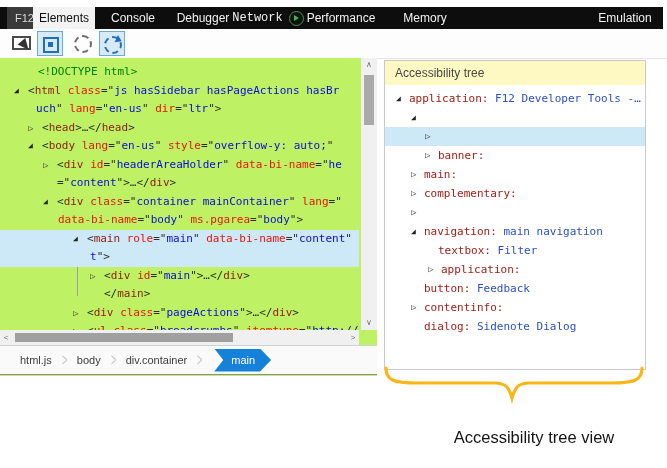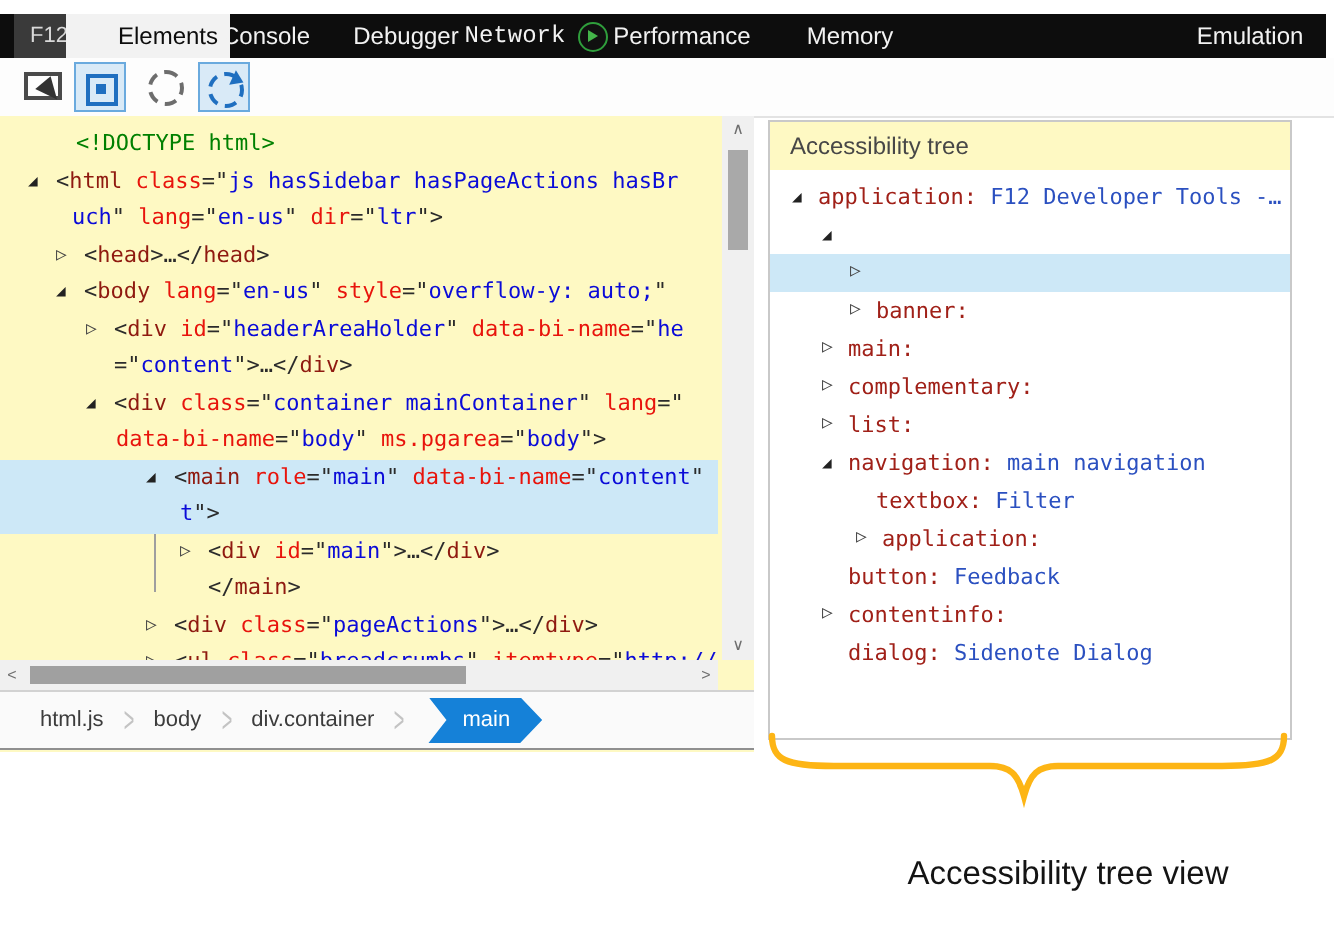--- a/index.html
+++ b/index.html
@@ -37,21 +37,21 @@
     border-left:5px solid transparent;border-right:5px solid transparent;border-top:11px solid #333;
     transform:rotate(-40deg);}
   .sq-outer{position:absolute;left:5px;top:5px;width:12px;height:12px;border:2px solid #1f6fc0;}
   .sq-inner{position:absolute;left:10px;top:10px;width:5px;height:5px;background:#1f6fc0;}
   .dash-circle{position:absolute;left:4px;top:4px;width:14px;height:14px;border:2px dashed #6d6d6d;border-radius:50%;}
   .dash-circle.blue{border-color:#1f6fc0;}
   .arr-tip{position:absolute;right:2px;top:4px;width:0;height:0;
     border-left:6px solid #1f6fc0;border-top:4px solid transparent;border-bottom:4px solid transparent;
     transform:rotate(25deg);}
   
-  #dom-panel{position:absolute;left:0;top:58px;width:377px;height:318px;background:#fef9c3;}
+  #dom-panel{position:absolute;left:0;top:58px;width:377px;height:318px;background:#bef264;}
   #dom-rows{position:absolute;left:0;top:0;width:359px;height:272px;overflow:hidden;}
   .dom-row{
     position:absolute;left:0;width:359px;height:18.5px;white-space:pre;overflow:hidden;
     font-family:"DejaVu Sans Mono", monospace;font-size:11px;line-height:18.5px;
   }
   .dom-row.hl{background:var(--sel);}
   .tree-arrow{position:absolute;font-size:8px;color:#222;line-height:18.5px;}
   .tree-arrow.col{font-size:9px;color:#454545;}
   .seg-p{color:#2b2b2b;} .seg-tag{color:var(--tag);} .seg-attr{color:var(--attr);}
   .seg-val{color:var(--val);} .seg-doctype{color:var(--doctype);}
@@ -97,21 +97,21 @@
     position:absolute;left:403px;top:428px;width:262px;text-align:center;
     font-size:16.5px;color:#141414;
   }
 </style>
 </head>
 <body style="--accent: #1581d8; --sel: #cde8f7; --tag: #8f1a10; --attr: #e8140c; --val: #0b0bd8; --doctype: #008000; --role: #a02018; --a11yval: #2b50c0;">
 
 <div id="tabbar">
   <div id="f12-badge">F12</div>
   <div id="tabs-host">
-      <div class="tab active" style="left: 33px; width: 62px; padding-left: 20px;">
+      <div class="tab active" style="left: 33px; width: 62px;">
         <span>Elements</span>
       </div>
       <div class="tab" style="left: 103px; width: 60px;">
         <span>Console</span>
       </div>
       <div class="tab" style="left: 172px; width: 62px;">
         <span>Debugger</span>
       </div>
       <div class="tab" style="left: 228px; width: 80px; font-family: Liberation Mono, monospace;">
         <span>Network</span>
@@ -189,21 +189,21 @@
 
 <div id="a11y-panel">
   <div id="a11y-header">Accessibility tree</div>
   <div id="a11y-rows">
       <div class="a11y-row"><span class="tree-arrow" style="position: absolute; left: 11px; line-height: 19px;">◢</span><span style="padding-left: 24px; display: inline-block;"><span class="a11y-role">application:</span><span class="a11y-val"> F12 Developer Tools -…</span></span></div>
       <div class="a11y-row"><span class="tree-arrow" style="position: absolute; left: 26px; line-height: 19px;">◢</span></div>
       <div class="a11y-row sel"><span class="tree-arrow col" style="position: absolute; left: 40px; line-height: 19px;">▷</span><span style="padding-left: 53px; display: inline-block; margin-top: 16px;"><span class="a11y-role">link:</span><span class="a11y-val"> Skip to main content</span></span></div>
       <div class="a11y-row"><span class="tree-arrow col" style="position: absolute; left: 40px; line-height: 19px;">▷</span><span style="padding-left: 53px; display: inline-block;"><span class="a11y-role">banner:</span></span></div>
       <div class="a11y-row"><span class="tree-arrow col" style="position: absolute; left: 26px; line-height: 19px;">▷</span><span style="padding-left: 39px; display: inline-block;"><span class="a11y-role">main:</span></span></div>
       <div class="a11y-row"><span class="tree-arrow col" style="position: absolute; left: 26px; line-height: 19px;">▷</span><span style="padding-left: 39px; display: inline-block;"><span class="a11y-role">complementary:</span></span></div>
-      <div class="a11y-row"><span class="tree-arrow col" style="position: absolute; left: 26px; line-height: 19px;">▷</span><span style="padding-left: 39px; display: inline-block;"><span class="a11y-role">list:</span></span></div>
+      <div class="a11y-row"><span class="tree-arrow col" style="position: absolute; left: 26px; line-height: 19px;">▷</span></div>
       <div class="a11y-row"><span class="tree-arrow" style="position: absolute; left: 26px; line-height: 19px;">◢</span><span style="padding-left: 39px; display: inline-block;"><span class="a11y-role">navigation:</span><span class="a11y-val"> main navigation</span></span></div>
       <div class="a11y-row"><span style="padding-left: 53px; display: inline-block;"><span class="a11y-role">textbox:</span><span class="a11y-val"> Filter</span></span></div>
       <div class="a11y-row"><span class="tree-arrow col" style="position: absolute; left: 43px; line-height: 19px;">▷</span><span style="padding-left: 56px; display: inline-block;"><span class="a11y-role">application:</span></span></div>
       <div class="a11y-row"><span style="padding-left: 39px; display: inline-block;"><span class="a11y-role">button:</span><span class="a11y-val"> Feedback</span></span></div>
       <div class="a11y-row"><span class="tree-arrow col" style="position: absolute; left: 26px; line-height: 19px;">▷</span><span style="padding-left: 39px; display: inline-block;"><span class="a11y-role">contentinfo:</span></span></div>
       <div class="a11y-row"><span style="padding-left: 39px; display: inline-block;"><span class="a11y-role">dialog:</span><span class="a11y-val"> Sidenote Dialog</span></span></div>
     </div>
 </div>
 
 <svg id="brace" viewBox="0 0 262 38">

